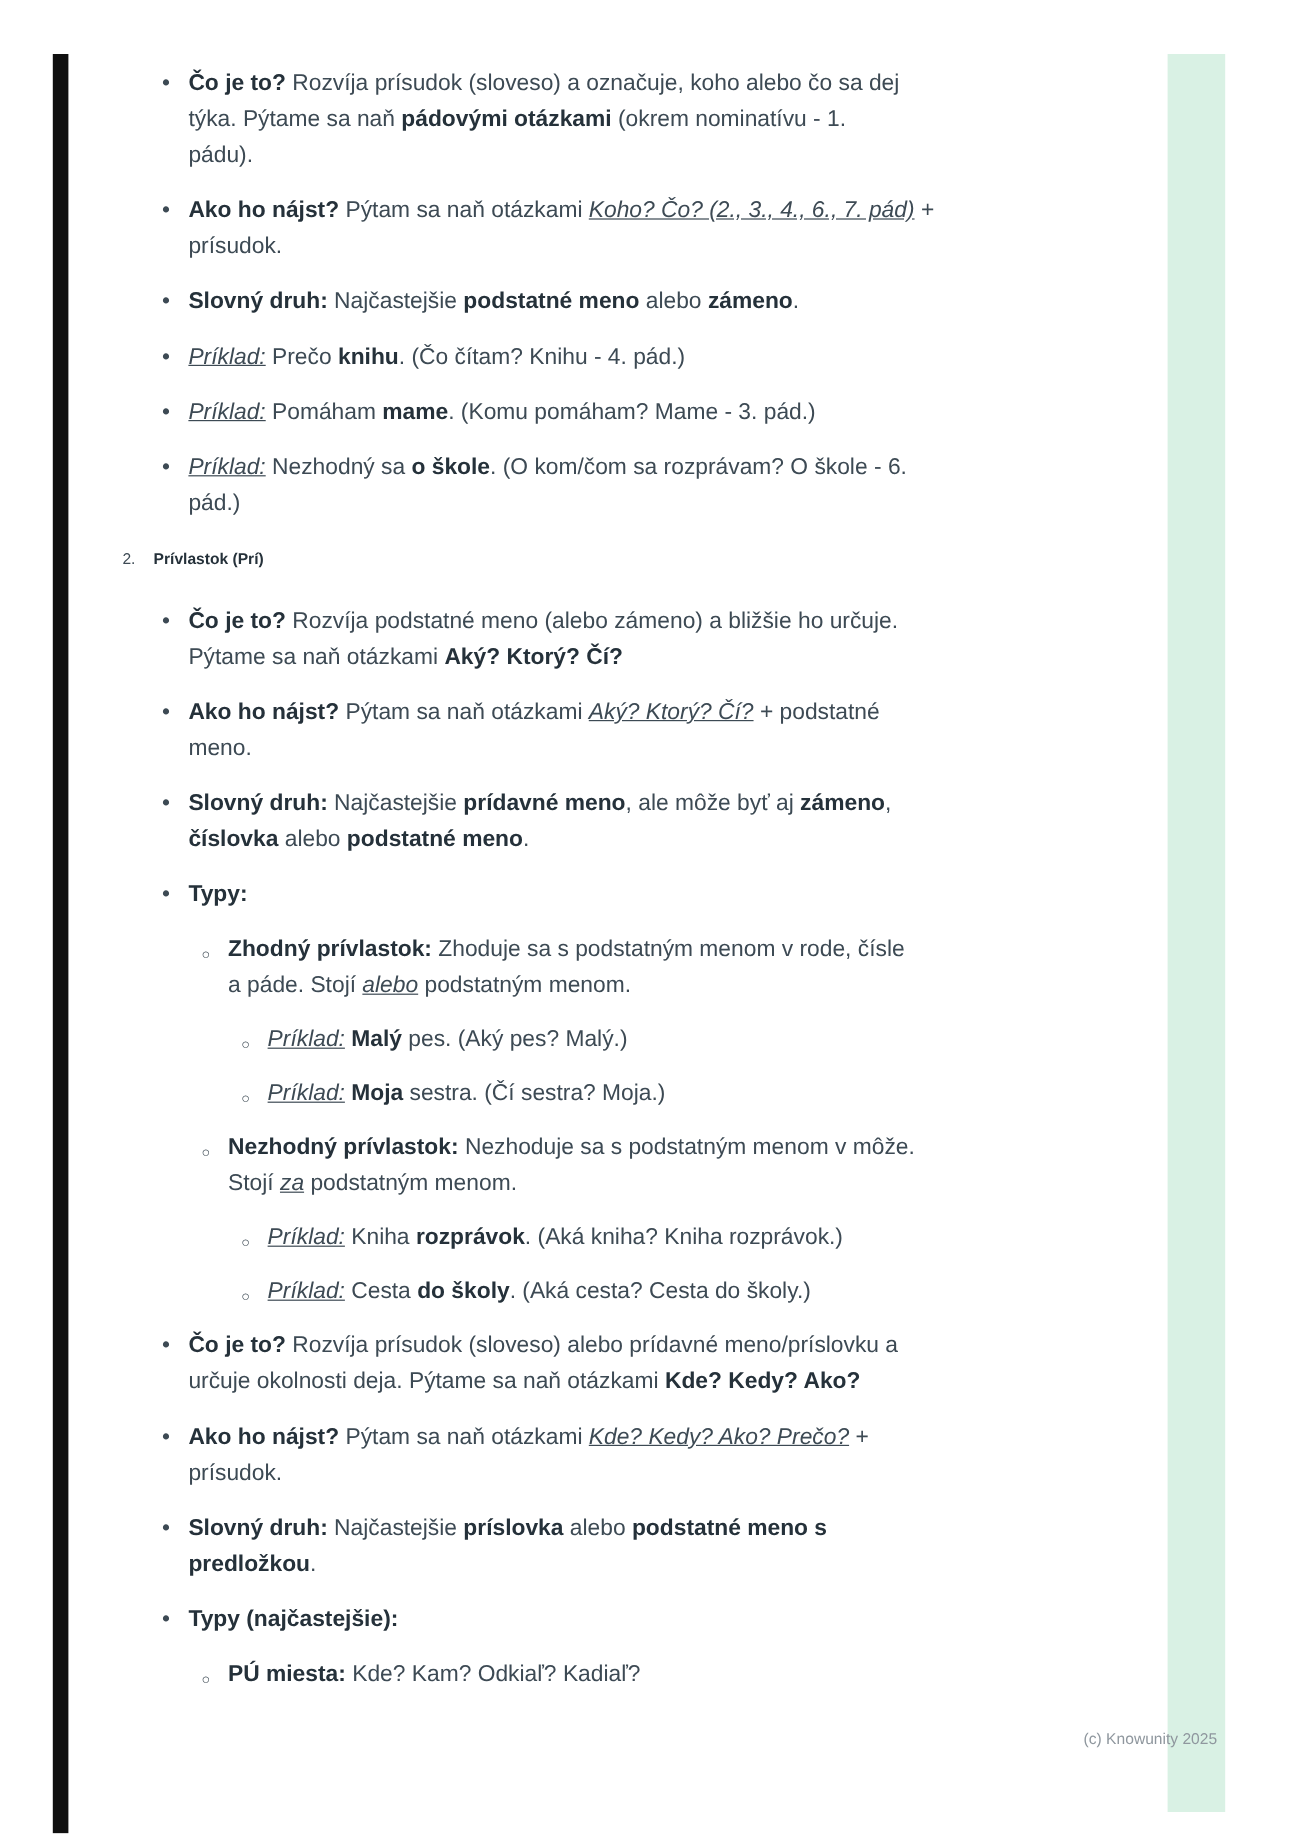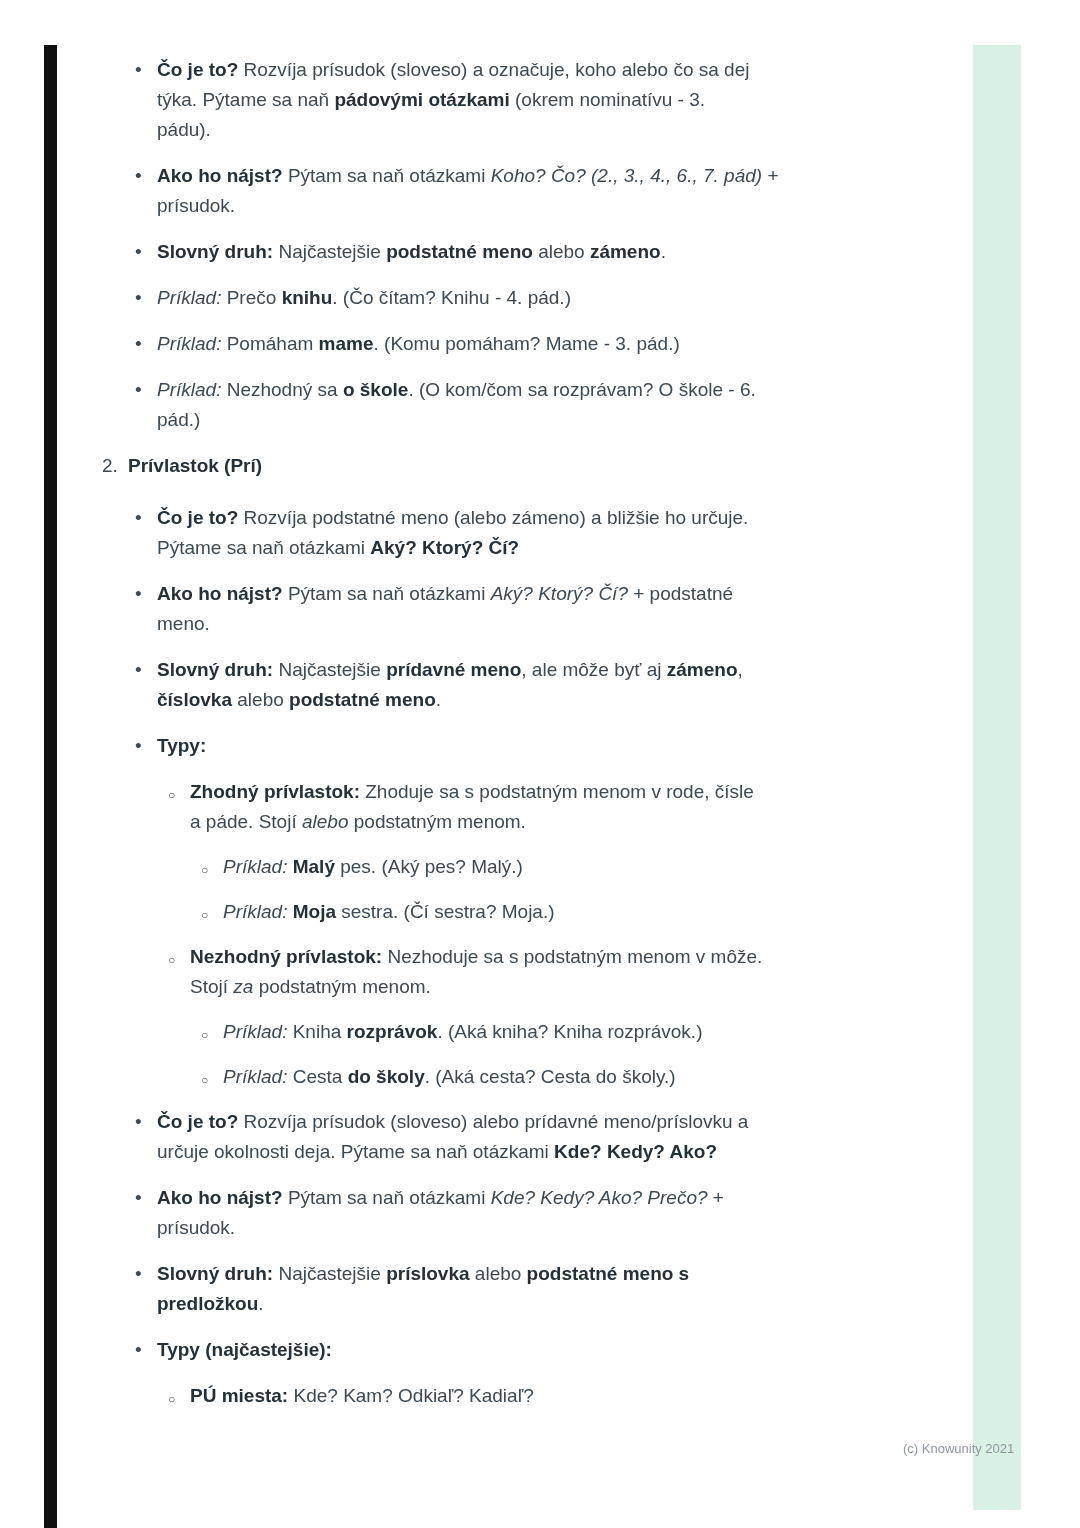--- a/index.html
+++ b/index.html
@@ -49,51 +49,51 @@
   }
   .li2 { margin-left: 33px; margin-top: 4px; margin-bottom: 15px; }
   .li3 { margin-left: 66px; margin-bottom: 15px; }
   .li2 .bullet, .li3 .bullet {
     font-size: 12px;
     top: 3px;
     font-weight: 700;
   }
   .heading {
     margin: 8px 0 22px -33px;
-    font-size: 19px;
+    font-size: 13px;
     line-height: 30px;
     color: var(--bold, #25313a);
   }
   .heading .num {
     display: inline-block;
     width: 26px;
     color: var(--text, #3d4a54);
   }
   .heading .htext { font-weight: 700; }
   .b { font-weight: 700; color: var(--bold, #25313a); }
-  .i { font-style: italic; color: var(--text, #4a555f); }
+  .i { font-style: italic; color: var(--text, #4a555f); text-decoration: underline; }
   .copyright {
     position: absolute;
     left: 903px;
     top: 1441px;
     font-size: 13px;
     color: var(--copyright, #8f979e);
     z-index: 5;
   }
 </style>
 </head>
 <body>
 
 <div class="canvas" style="--text: #3d4a54; --bold: #25313a; --accent_stripe: #d9f1e4; --page_edge: #101010; --copyright: #8f979e;">
   <div class="left-bar"></div>
   <div class="green-stripe"></div>
   <div class="doc">
       <div class="li li1">
         <span class="bullet">•</span>
-        <div class="text"><span class="b">Čo je to?</span><span> Rozvíja prísudok (sloveso) a označuje, koho alebo čo sa dej</span><br><span>týka. Pýtame sa naň </span><span class="b">pádovými otázkami</span><span> (okrem nominatívu - 3.</span><br><span>pádu).</span></div>
+        <div class="text"><span class="b">Čo je to?</span><span> Rozvíja prísudok (sloveso) a označuje, koho alebo čo sa dej</span><br><span>týka. Pýtame sa naň </span><span class="b">pádovými otázkami</span><span> (okrem nominatívu - 1.</span><br><span>pádu).</span></div>
       </div>
       <div class="li li1">
         <span class="bullet">•</span>
         <div class="text"><span class="b">Ako ho nájst?</span><span> Pýtam sa naň otázkami </span><span class="i">Koho? Čo? (2., 3., 4., 6., 7. pád)</span><span> +</span><br><span>prísudok.</span></div>
       </div>
       <div class="li li1">
         <span class="bullet">•</span>
         <div class="text"><span class="b">Slovný druh:</span><span> Najčastejšie </span><span class="b">podstatné meno</span><span> alebo </span><span class="b">zámeno</span><span>.</span></div>
       </div>
       <div class="li li1">
@@ -163,14 +163,14 @@
       </div>
       <div class="li li1">
         <span class="bullet">•</span>
         <div class="text"><span class="b">Typy (najčastejšie):</span></div>
       </div>
       <div class="li li2">
         <span class="bullet">○</span>
         <div class="text"><span class="b">PÚ miesta:</span><span> Kde? Kam? Odkiaľ? Kadiaľ?</span></div>
       </div>
     </div>
-  <div class="copyright">(c) Knowunity 2021</div>
+  <div class="copyright">(c) Knowunity 2025</div>
 </div>
 
 </body></html>

